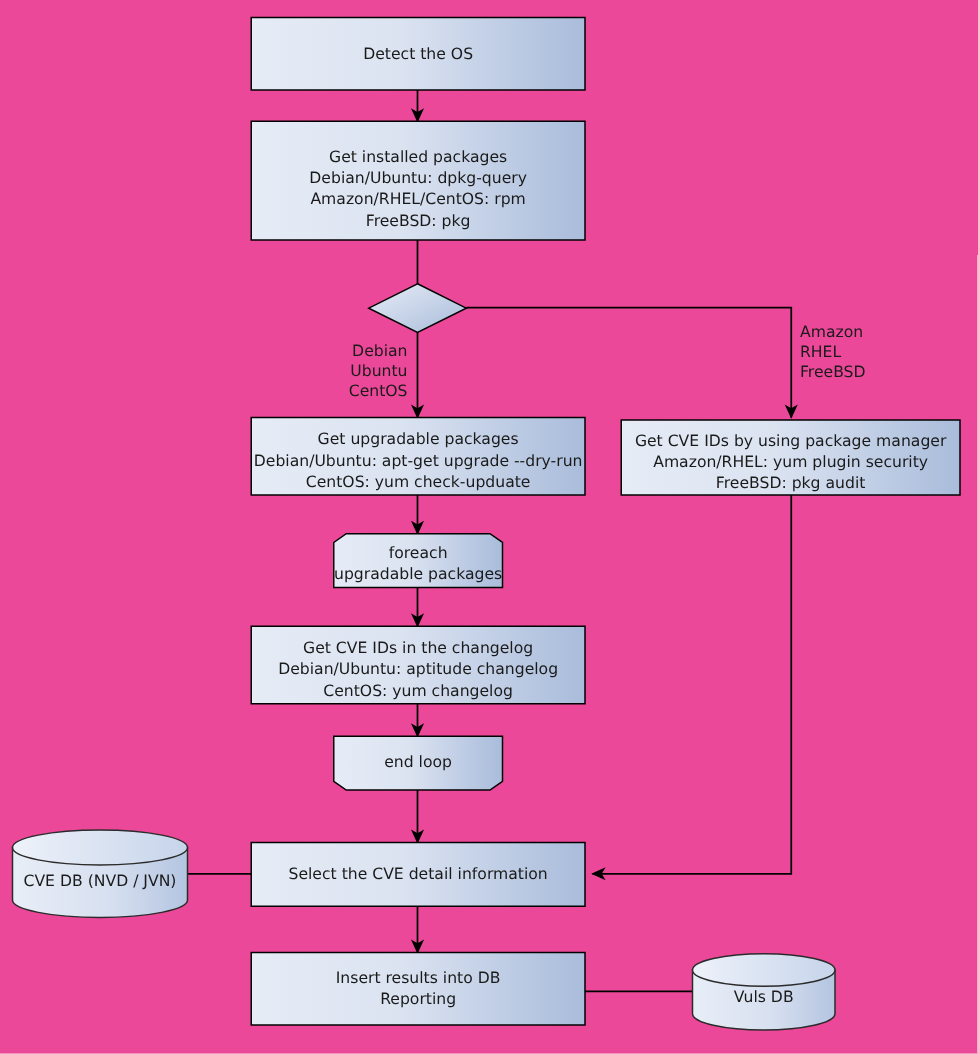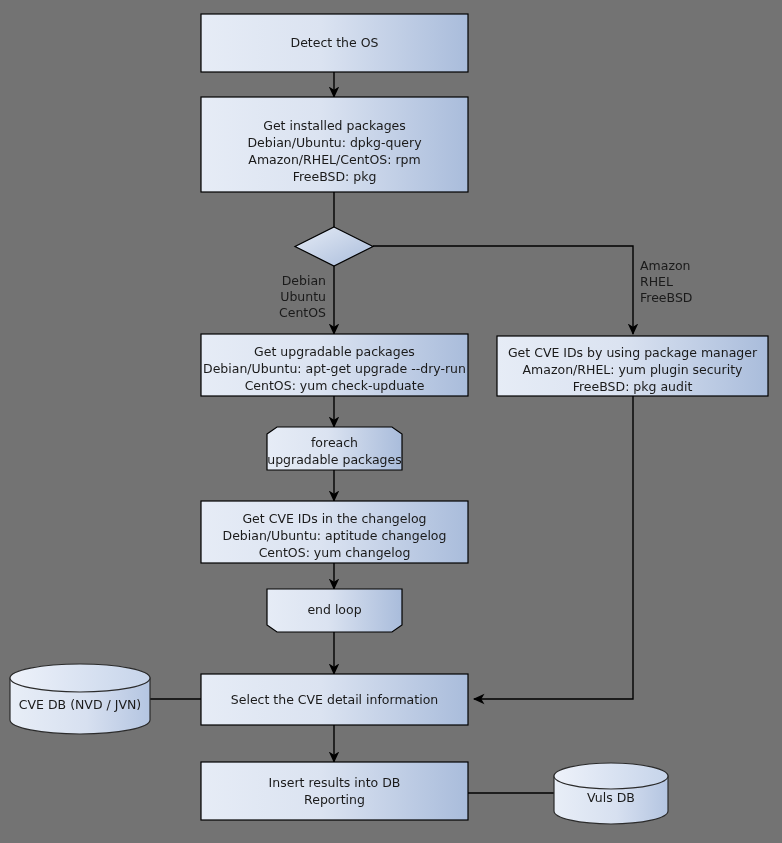--- a/index.html
+++ b/index.html
@@ -8,21 +8,21 @@
     padding: 0;
     background: #ffffff;
   }
   body {
     font-family: "DejaVu Sans", sans-serif;
   }
   #diagram-root {
     position: relative;
     width: 782px;
     height: 843px;
-    background: #737373;
+    background: #ec4899;
     overflow: hidden;
   }
   #flow-svg {
     position: absolute;
     top: 0;
     left: 0;
     width: 782px;
     height: 843px;
   }
   .node-label {

